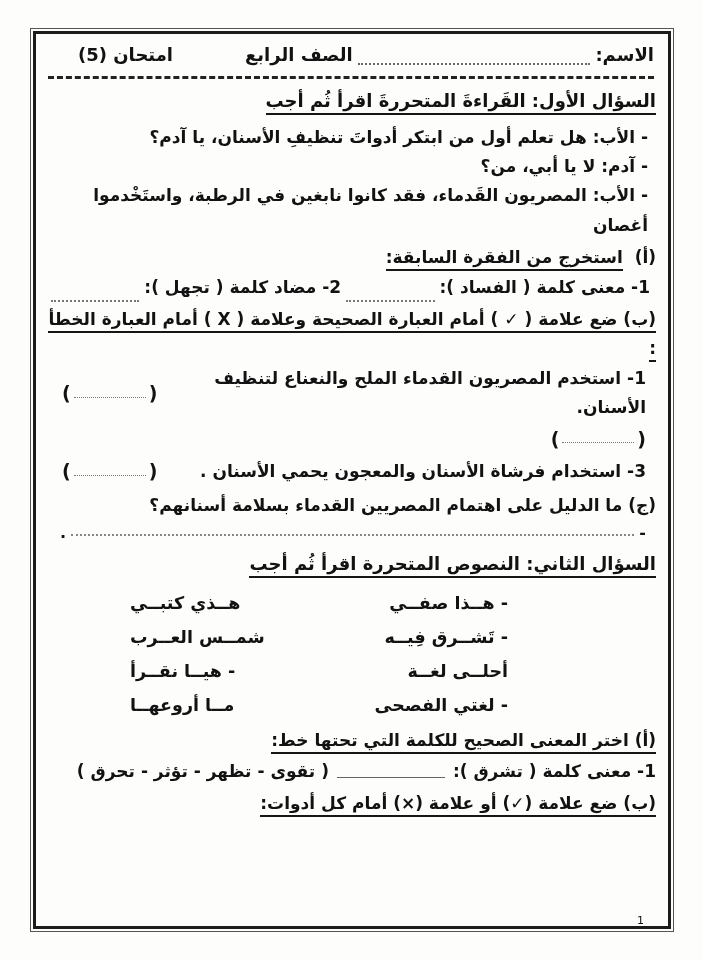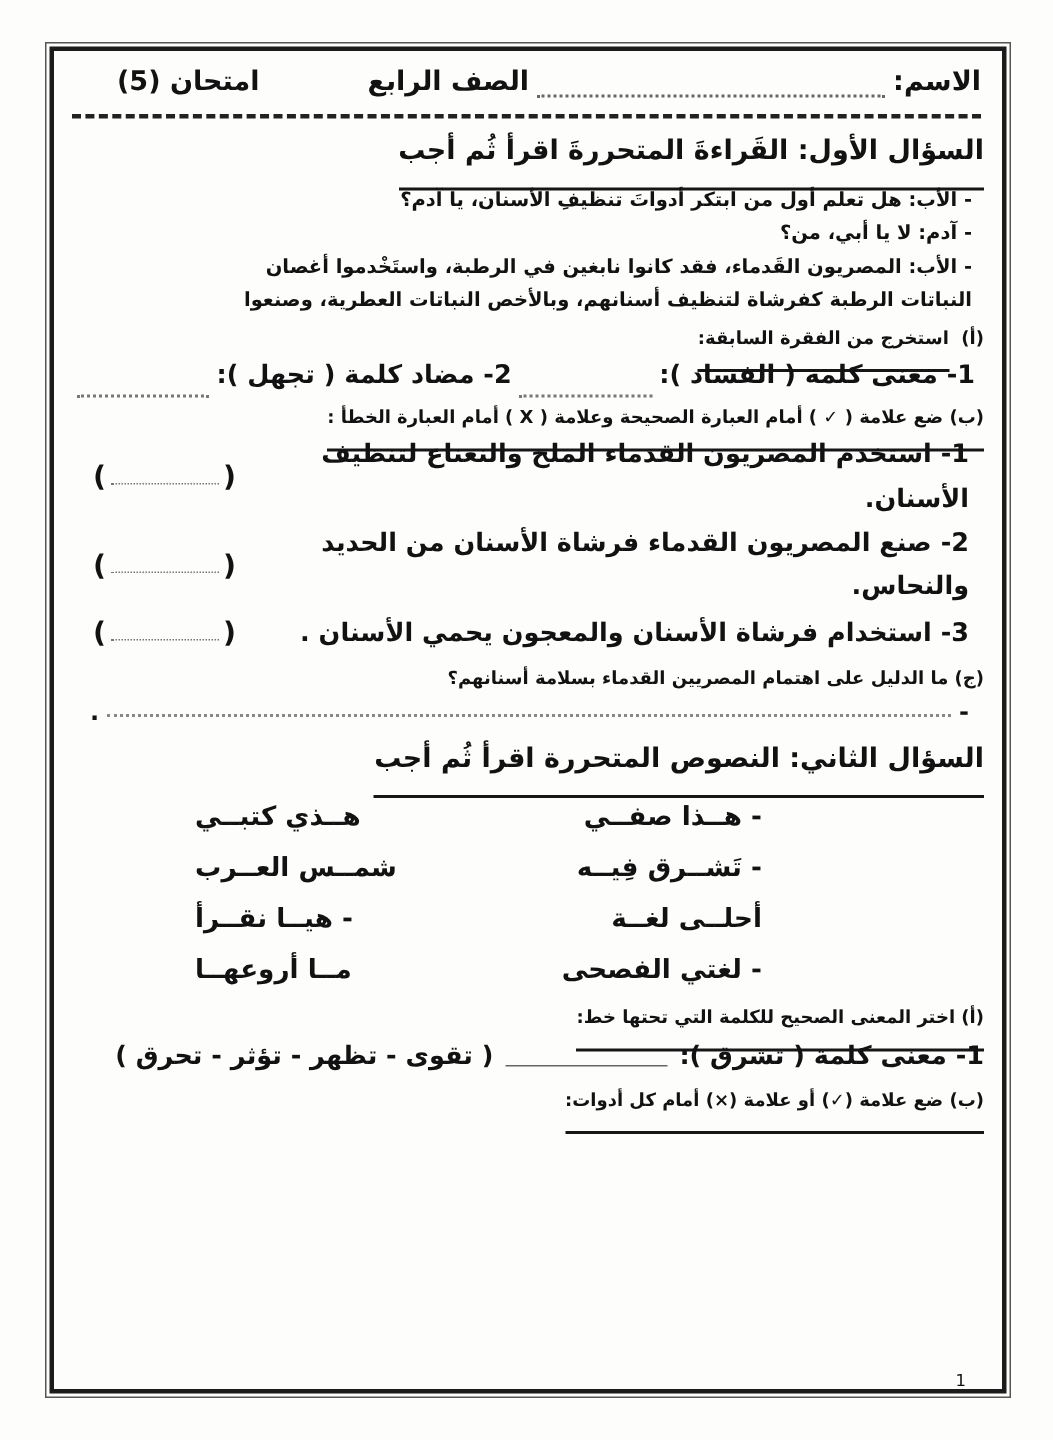--- a/index.html
+++ b/index.html
@@ -44,24 +44,24 @@
     margin: 0 5px;
   }
   .exam-label { margin-inline-start: 72px; margin-inline-end: 28px; }
   .dashsep {
     border-top: 3px dashed #222;
     margin: 11px 2px 6px 2px;
     height: 0;
   }
   
   .sec-title { font-size: 18px; margin: 8px 0 9px; line-height: 1.5; }
-  .u { border-bottom: 2px solid #161616; padding-bottom: 14px; }
-  .line { font-size: 13px; line-height: 1.72; }
+  .u { border-bottom: 2px solid #161616; padding-bottom: 2px; }
+  .line { font-size: 17px; line-height: 1.72; }
   .para { padding-inline-start: 8px; }
-  .part-title { font-size: 12px; line-height: 1.75; margin-top: 3px; }
+  .part-title { font-size: 17px; line-height: 1.75; margin-top: 3px; }
   
   .row2 { display: flex; align-items: flex-end; font-size: 17px; line-height: 1.7; padding-inline-start: 6px; }
   .dotfill { flex: 1; border-bottom: 2px dotted #777; height: 12px; margin: 0 5px; }
   
   .tf-row {
     display: flex; justify-content: space-between; align-items: center;
     font-size: 17px; line-height: 1.72;
     padding-inline-start: 10px;
   }
   .tf-q1 { padding-inline-end: 16px; }
@@ -93,21 +93,20 @@
         <span class="exam-label">امتحان (5)</span>
       </div>
       <div class="dashsep"></div>
 
       <div class="sec-title"><span class="u">السؤال الأول: القَراءةَ المتحررةَ اقرأ ثُم أجب</span></div>
 
       <div class="para">
         <div class="line">- الأب: هل تعلم أول من ابتكر أدواتَ تنظيفِ الأسنان، يا آدم؟</div>
         <div class="line">- آدم: لا يا أبي، من؟</div>
         <div class="line">- الأب: المصريون القَدماء، فقد كانوا نابغين في الرطبة، واستَخْدموا أغصان</div>
-        <div class="line">النباتات الرطبة كفرشاة لتنظيف أسنانهم، وبالأخص النباتات العطرية، وصنعوا</div>
       </div>
 
       <div class="part-title">
         <span>(أ)</span>&nbsp;
         <span class="u">استخرج من الفقرة السابقة:</span>
       </div>
 
       <div class="row2">
         <span>1- معنى كلمة ( الفساد ):</span>
         <span class="dotfill"></span>
@@ -119,21 +118,20 @@
 
       <div class="tf-row tf-q1">
         <span>1- استخدم المصريون القدماء الملح والنعناع لتنظيف الأسنان.</span>
         <span class="bracket">
             <span>(</span>
             <span class="bdots"></span>
             <span>)</span>
           </span>
       </div>
       <div class="tf-row tf-q1">
-        <span>2- صنع المصريون القدماء فرشاة الأسنان من الحديد والنحاس.</span>
         <span class="bracket">
             <span>(</span>
             <span class="bdots"></span>
             <span>)</span>
           </span>
       </div>
       <div class="tf-row tf-q1">
         <span>3- استخدام فرشاة الأسنان والمعجون يحمي الأسنان .</span>
         <span class="bracket">
             <span>(</span>

